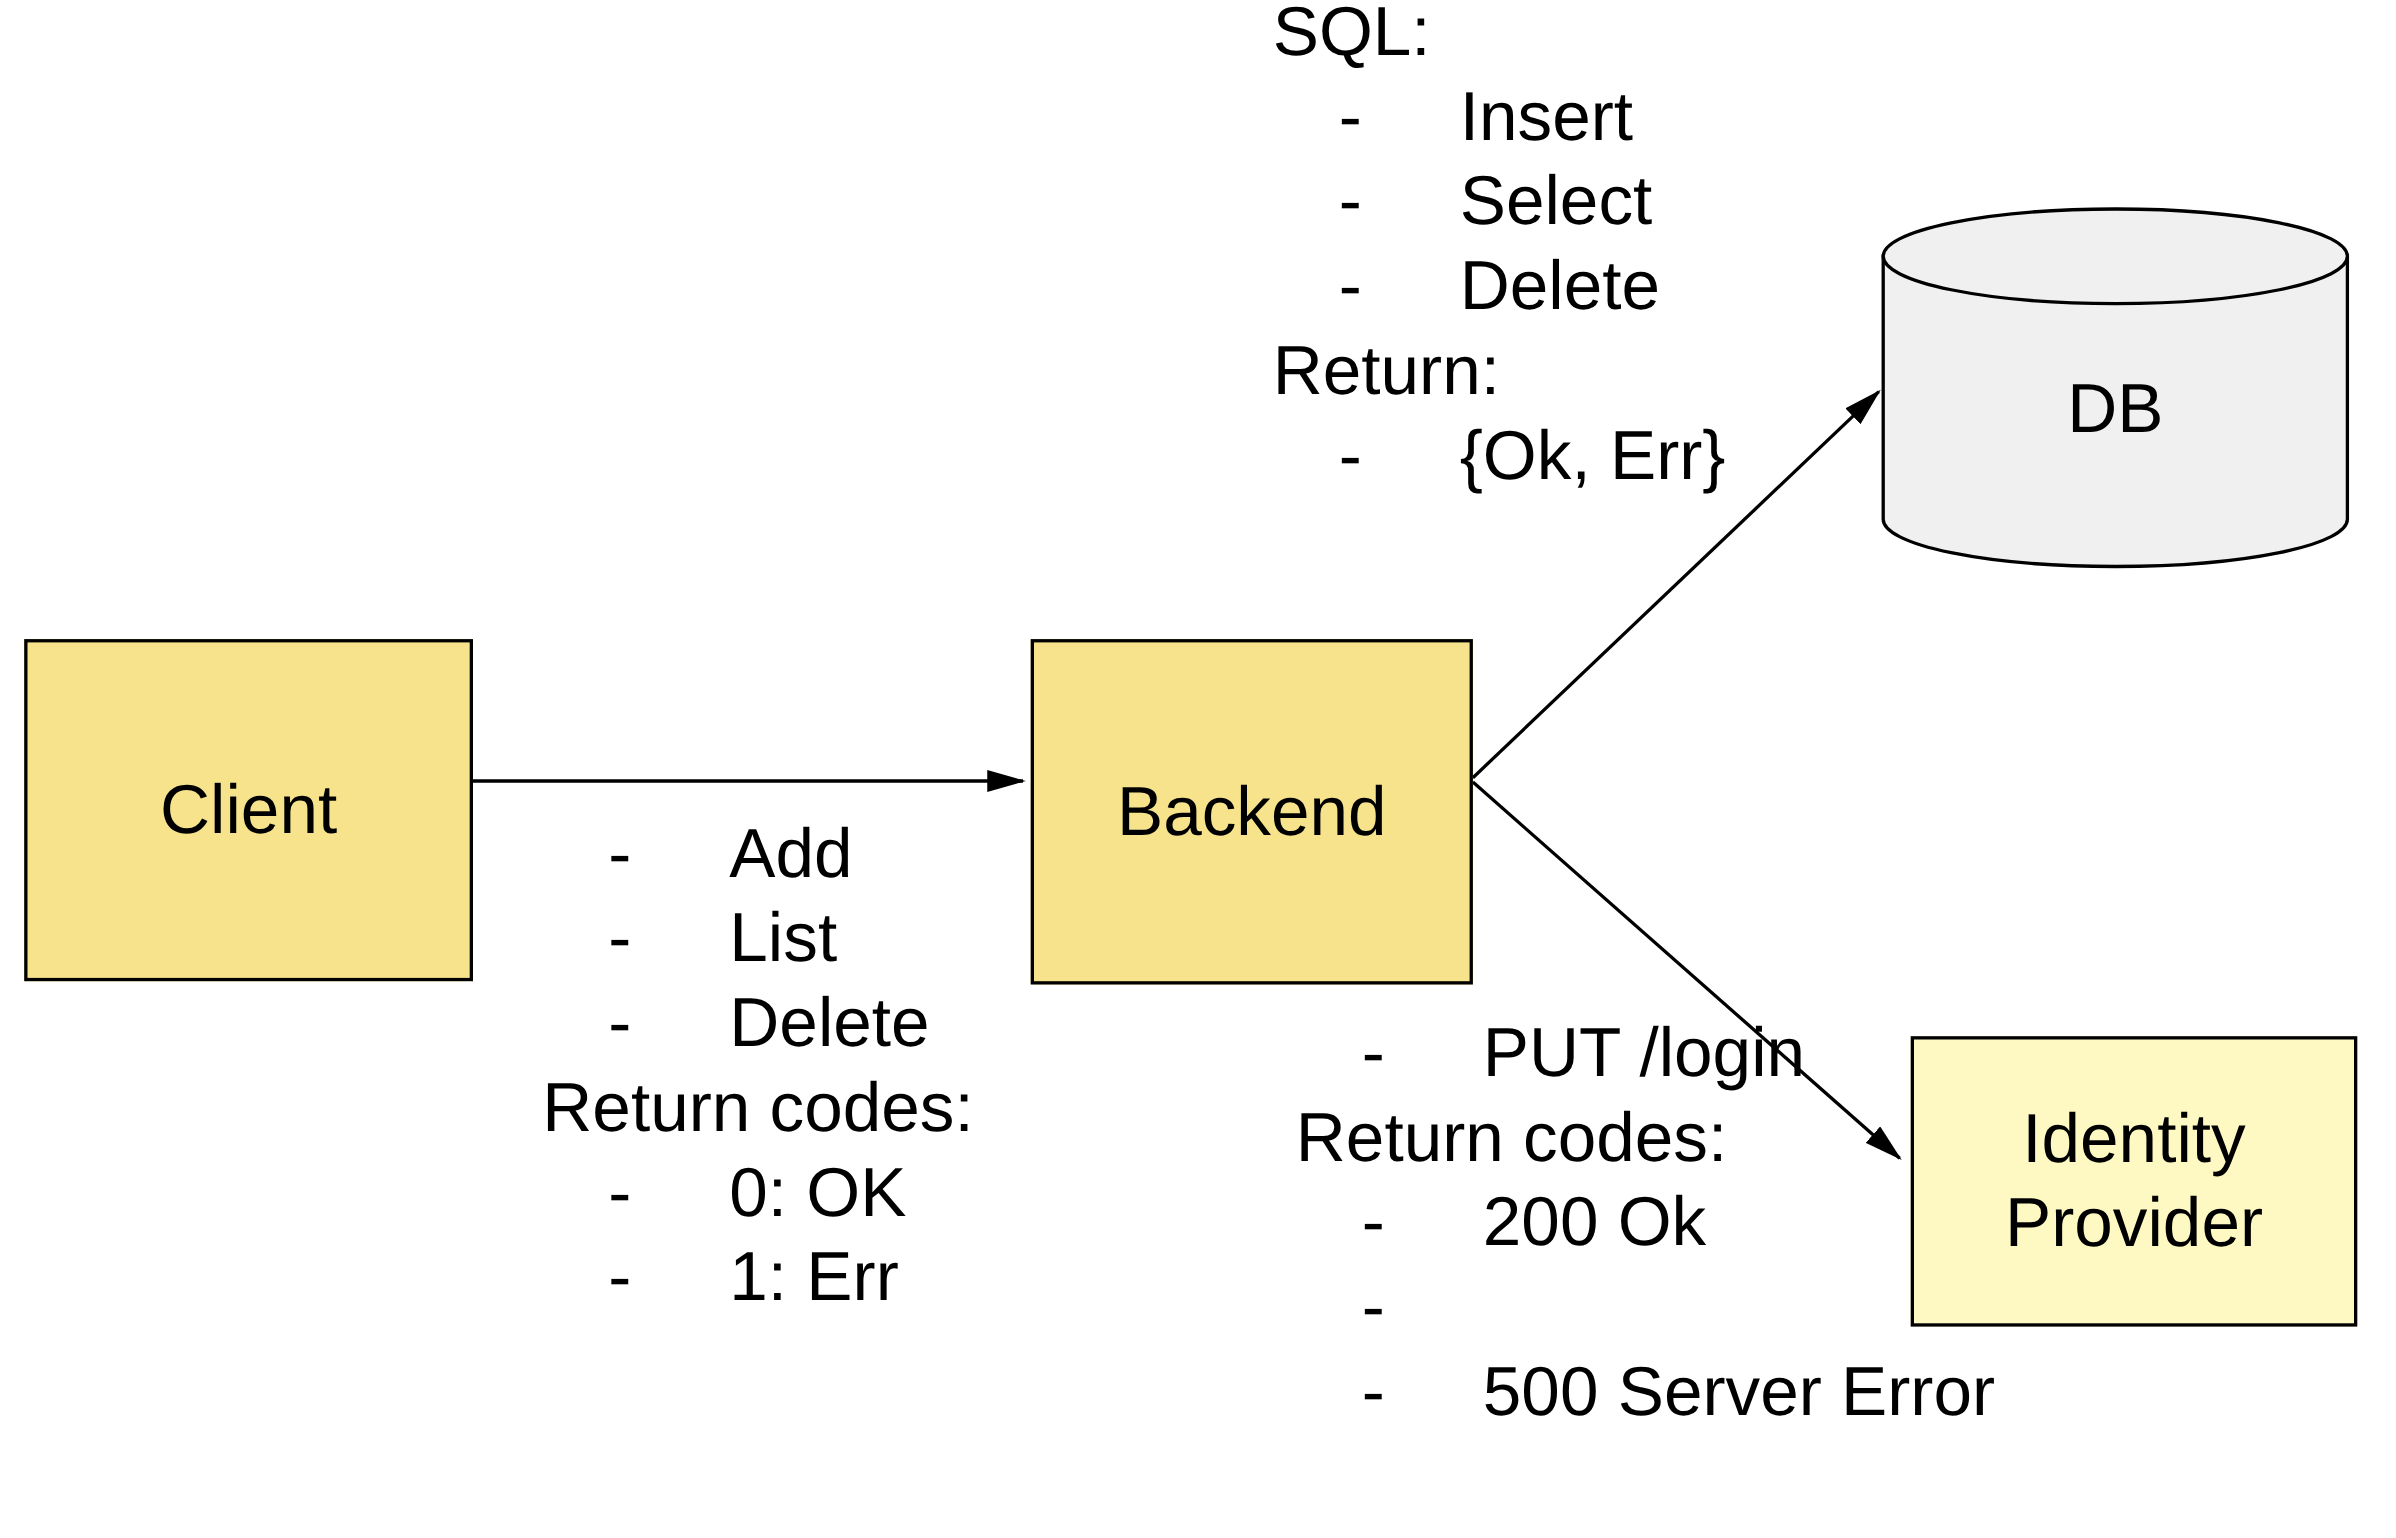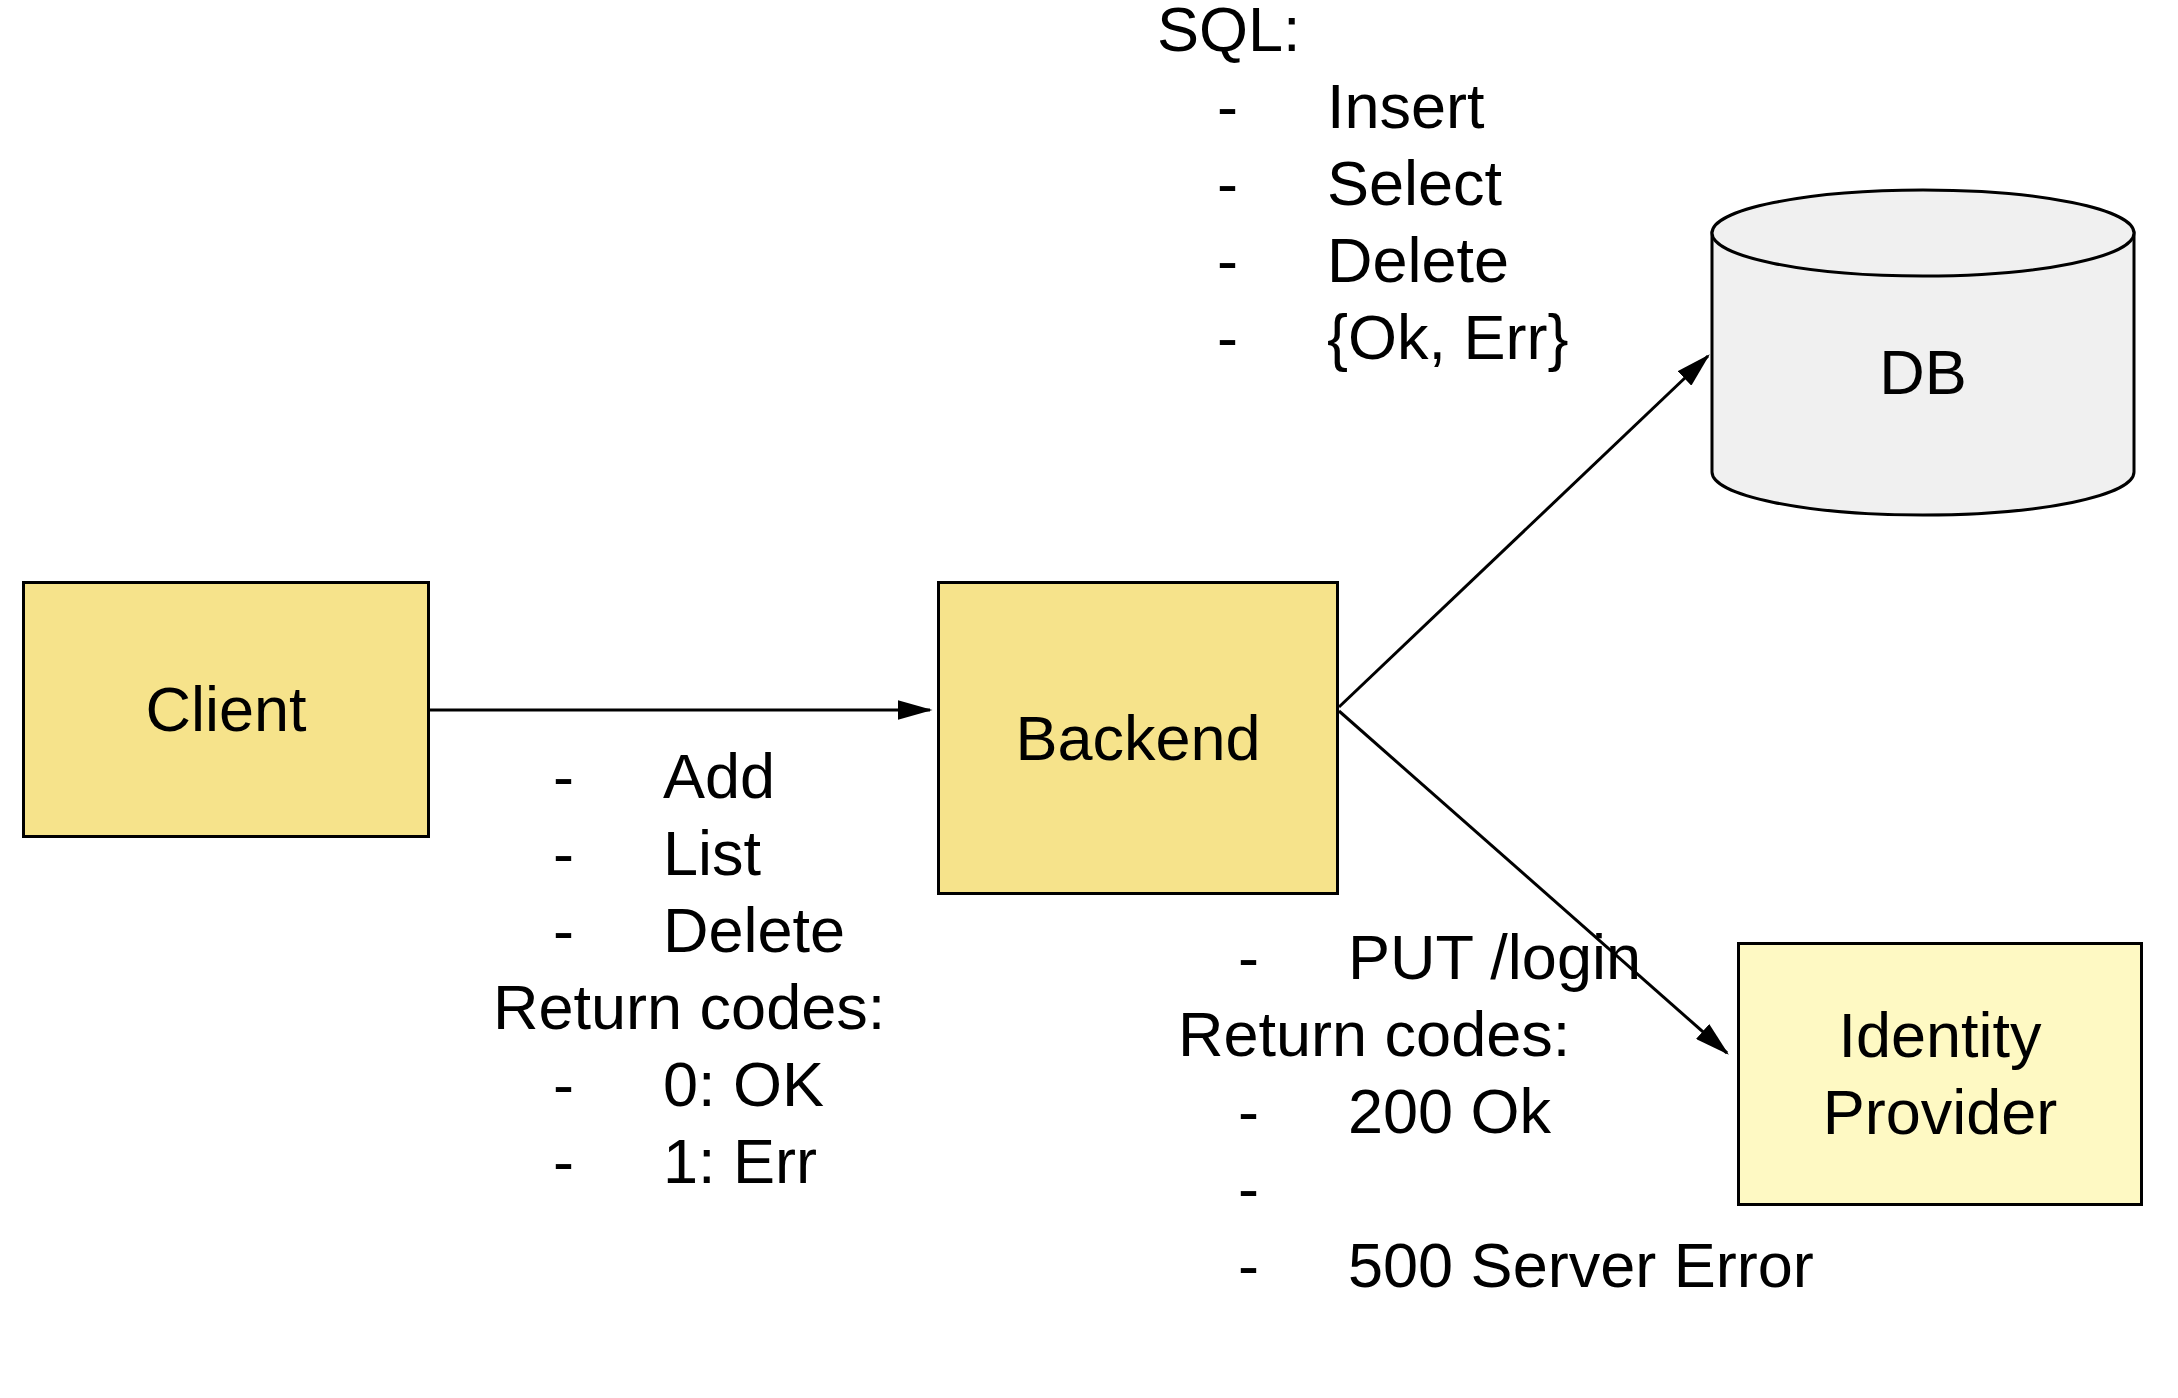--- a/index.html
+++ b/index.html
@@ -12,21 +12,21 @@
 
   .node {
     position:absolute; box-sizing:border-box;
     border:3px solid #000;
     display:flex; align-items:center; justify-content:center;
     font-size:63px; line-height:77px; text-align:center;
   }
   .node.yellow { background:#F6E38B; }
   .node.gray   { background:#fef9c3; }
 
-  #node-client  { left:22px;  top:581px; width:408px; height:257px; }
+  #node-client  { left:22px;  top:581px; width:408px; height:311px; }
   #node-backend { left:937px; top:581px; width:402px; height:314px; }
   #node-idp     { left:1737px; top:942px; width:406px; height:264px; }
 
   #db-label {
     position:absolute; left:1712px; top:247px; width:422px; height:250px;
     display:flex; align-items:center; justify-content:center;
     font-size:63px; line-height:77px;
   }
 
   .annot {
@@ -85,20 +85,21 @@
       <span>Insert</span>
     </div>
     <div class="line item">
       <span class="bullet">-</span>
       <span>Select</span>
     </div>
     <div class="line item">
       <span class="bullet">-</span>
       <span>Delete</span>
     </div>
+    <div class="line heading">Return:</div>
     <div class="line item">
       <span class="bullet">-</span>
       <span>{Ok, Err}</span>
     </div>
   </div>
 
   <div id="annot-rpc" class="annot">
     <div class="line item">
       <span class="bullet">-</span>
       <span>Add</span>

